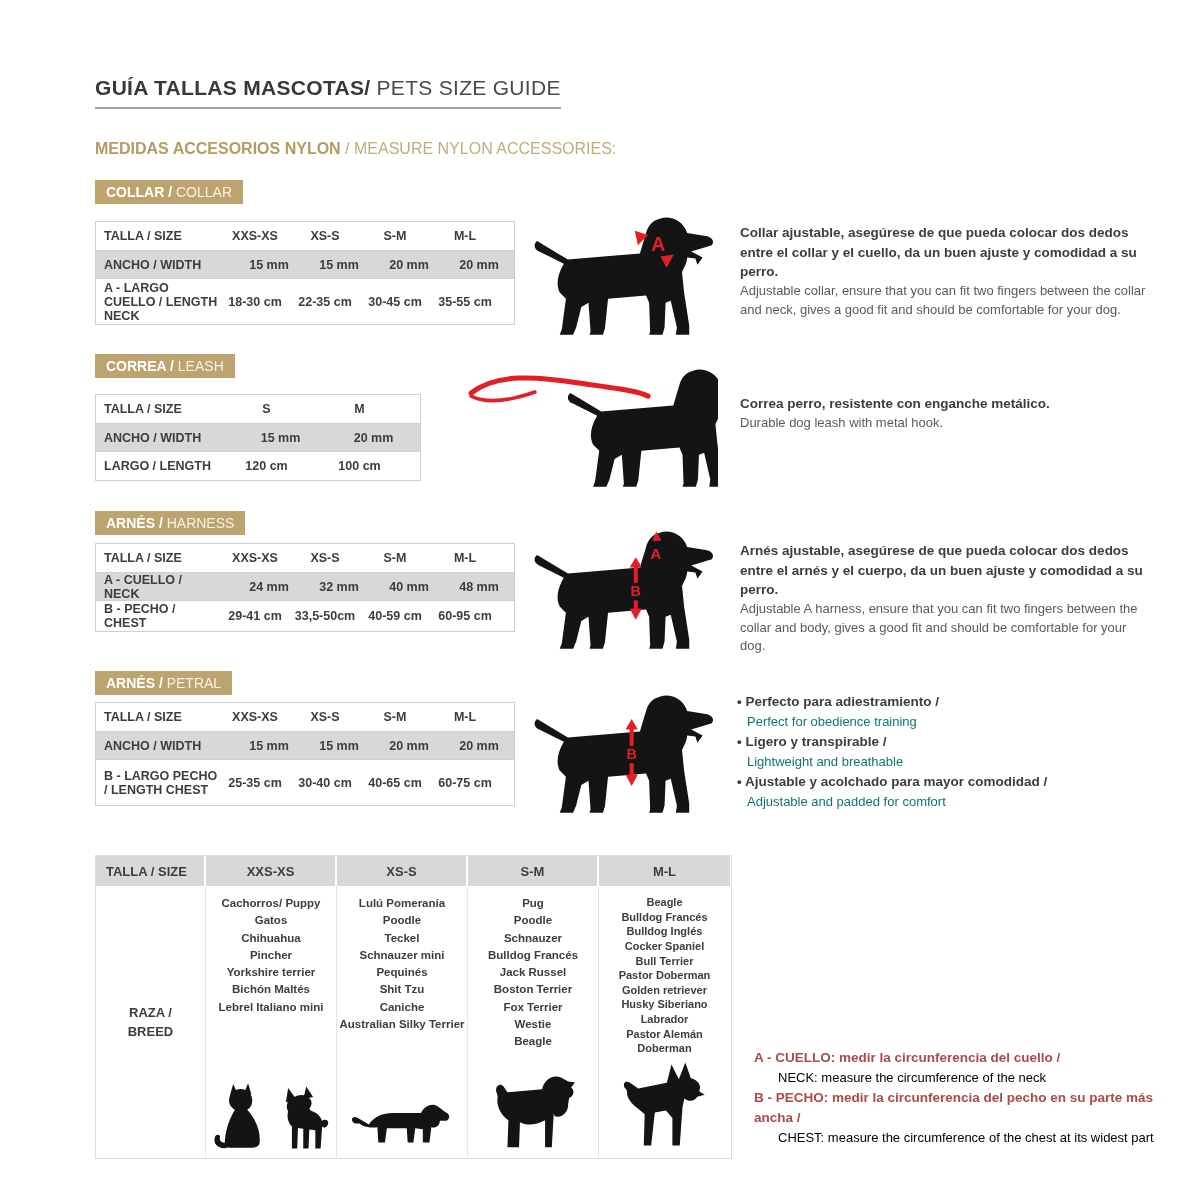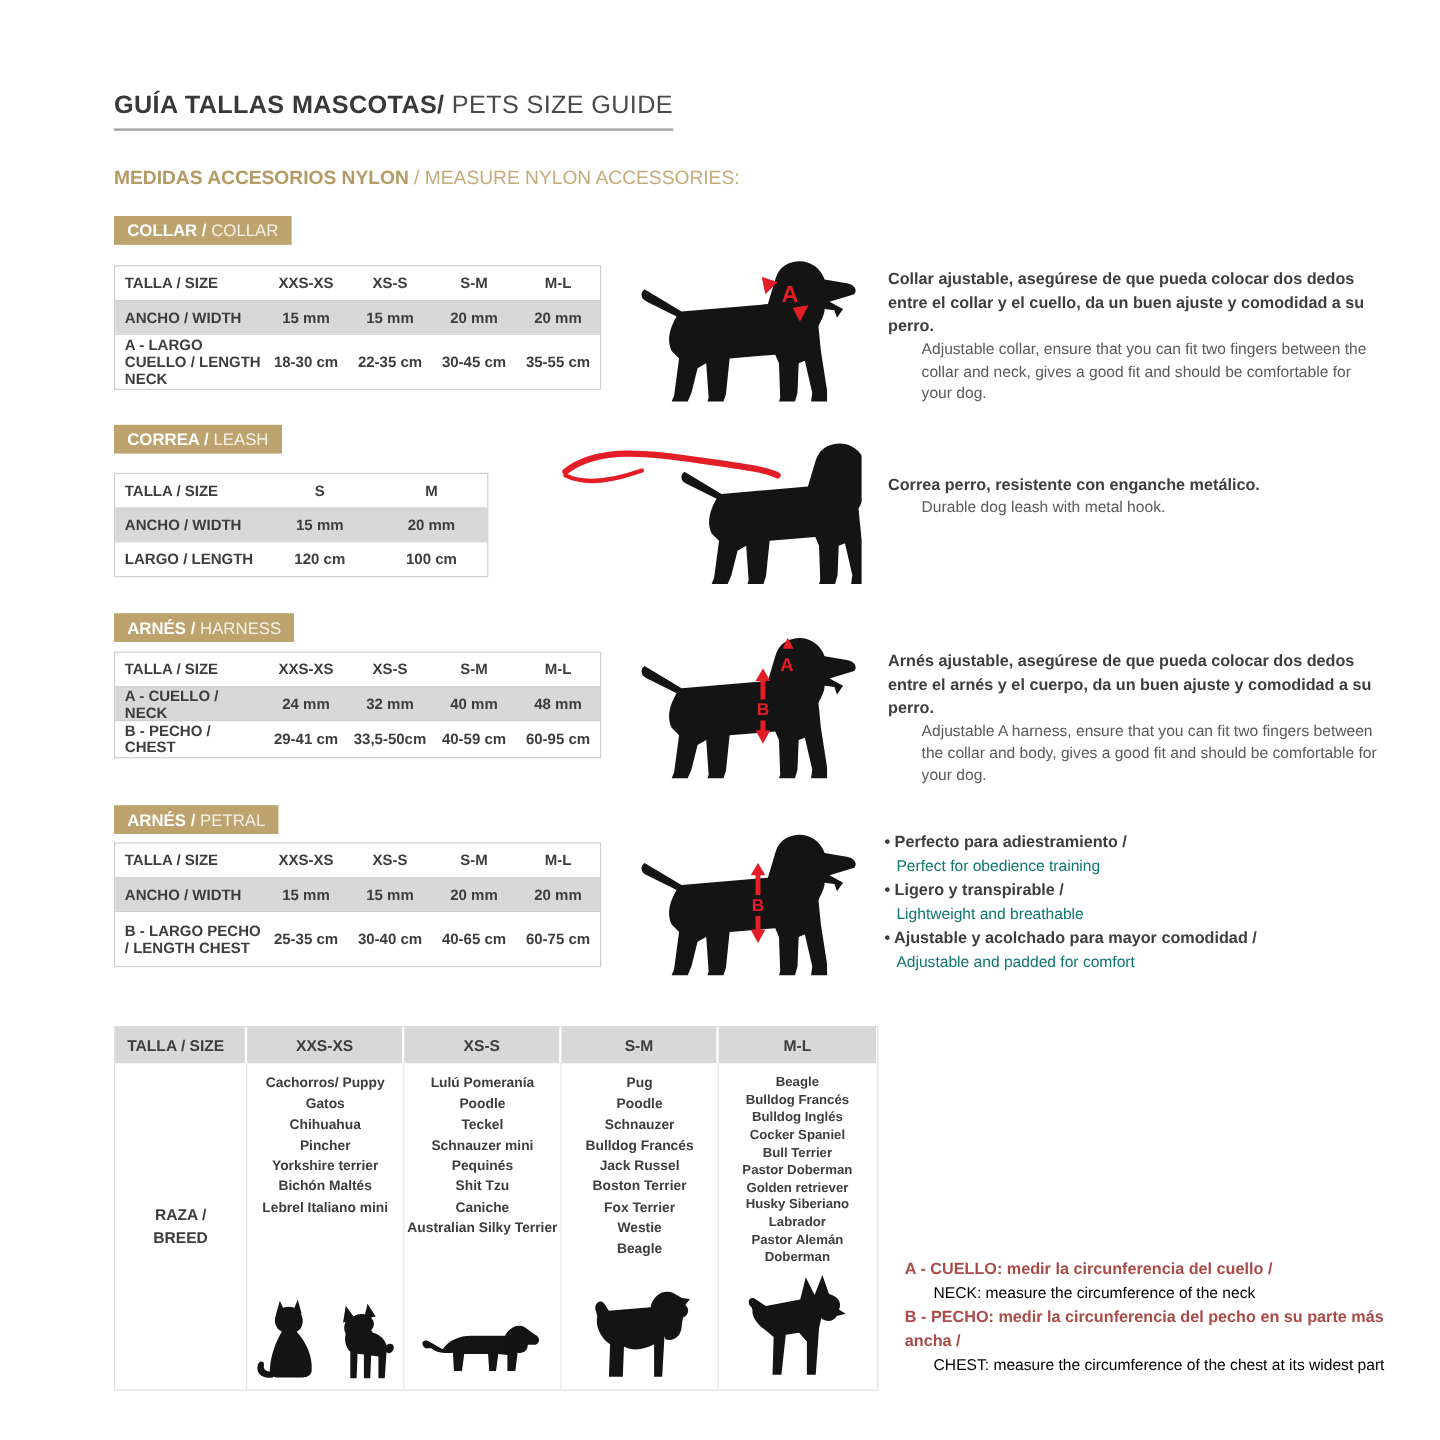--- a/index.html
+++ b/index.html
@@ -26,32 +26,32 @@
              font-size:12.5px;color:#3d3d3d;background:#fff;}
   .trow{display:flex;border-top:1px solid #cfcfcf;}
   .trow:first-child{border-top:none;}
   .gray{background:#d8d8d8;}
   .trow .lab{width:124px;display:flex;align-items:center;padding:2px 2px 2px 8px;box-sizing:border-box;}
   .trow .val,.thead>div,.vals>div{width:70px;display:flex;align-items:center;justify-content:center;
         text-align:center;box-sizing:border-box;}
   .thead{display:flex;}
   .thead>div:first-child{width:124px;justify-content:flex-start;padding-left:8px;}
   .vals{display:flex;}
-  .h28{height:28px;} .h27{height:27px;} .h30{height:30px;} .h45{height:45px;}
+  .h28{height:28px;} .h27{height:27px;gap:14px;} .h30{height:30px;} .h45{height:45px;}
   .leash-t .thead>div,.leash-t .vals>div{width:93px;}
   .leash-t .thead>div:first-child{width:124px;}
 
   
   .dog{position:absolute;}
   .dog svg{display:block;}
 
   
   .desc{position:absolute;left:740px;width:408px;line-height:1.45;}
   .desc .es{font-weight:700;font-size:13.5px;color:#3d3d3d;}
-  .desc .en{font-weight:400;font-size:13px;color:#5a5a5a;margin-left:28px;}
+  .desc .en{font-weight:400;font-size:13px;color:#5a5a5a;}
   .bullets{position:absolute;left:737px;width:420px;line-height:1.5;}
   .bullets .es{font-weight:700;font-size:13.5px;color:#3d3d3d;}
   .bullets .es::before{content:"• ";}
   .bullets .en{font-weight:400;font-size:13px;color:#0f766e;padding-left:10px;}
 
   
   .breeds{position:absolute;left:95px;top:855px;width:637px;border:1px solid #dedede;box-sizing:border-box;}
   .bhead{display:flex;height:30px;}
   .bhead>div{background:#d8d8d8;display:flex;align-items:center;justify-content:center;
              font-weight:700;font-size:13px;border-right:2px solid #fff;box-sizing:border-box;width:131px;}

